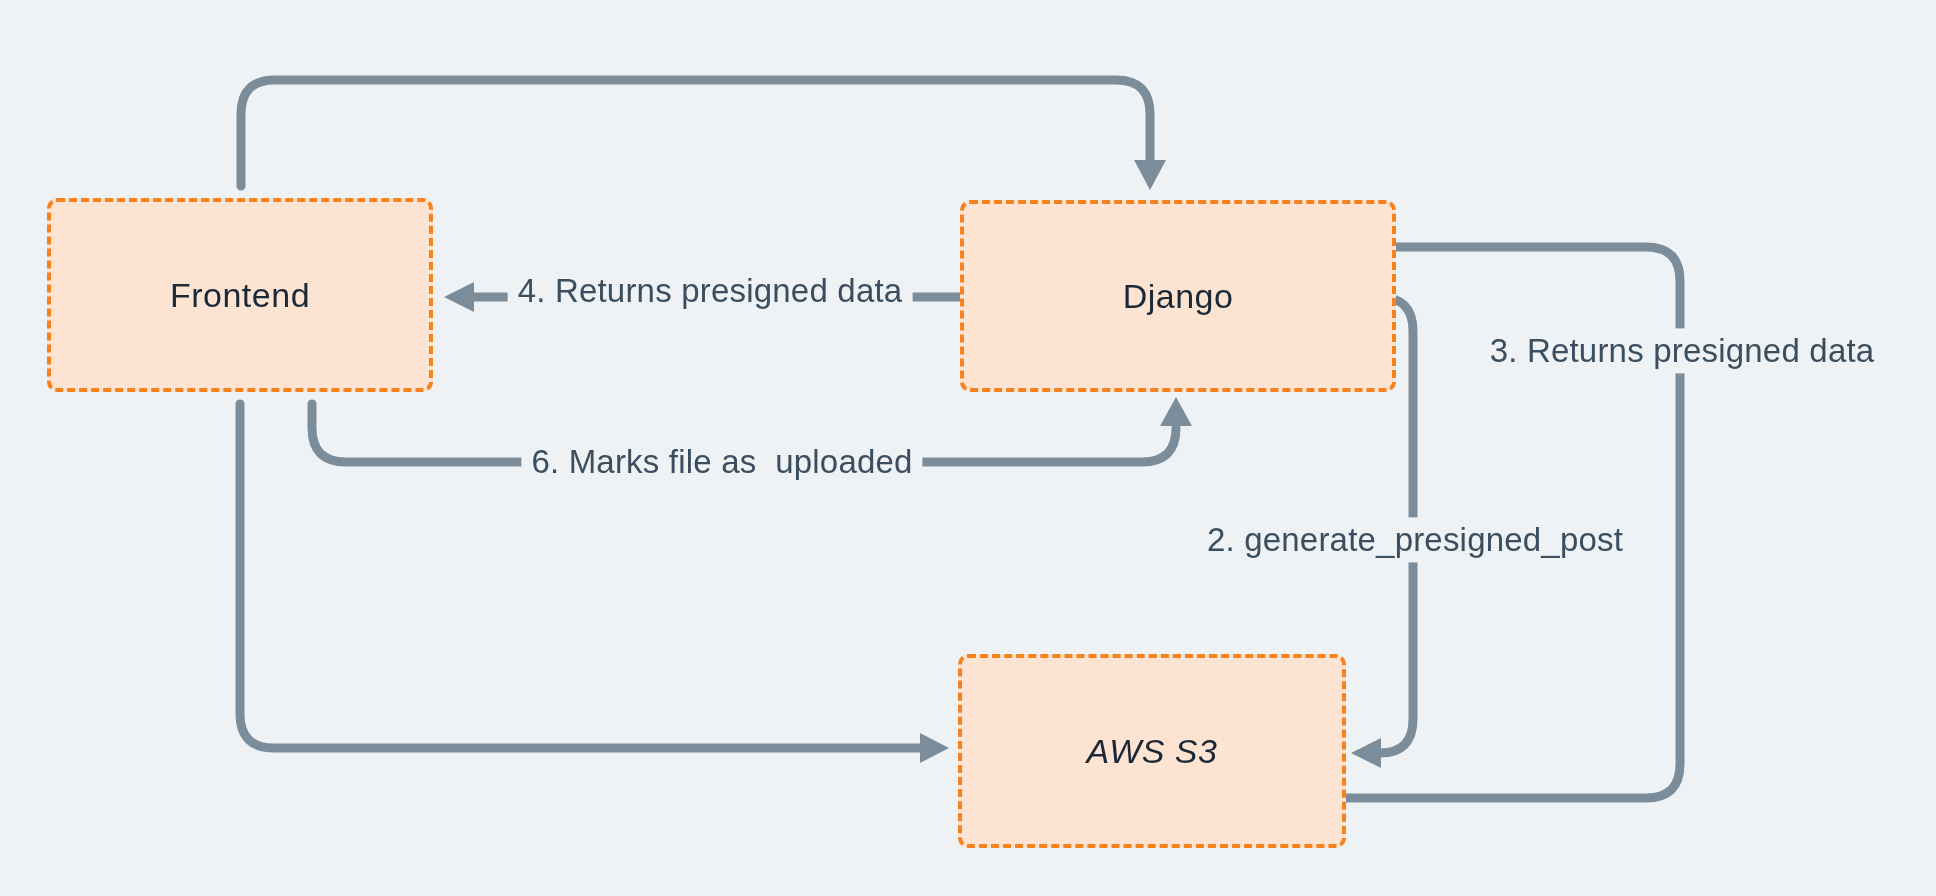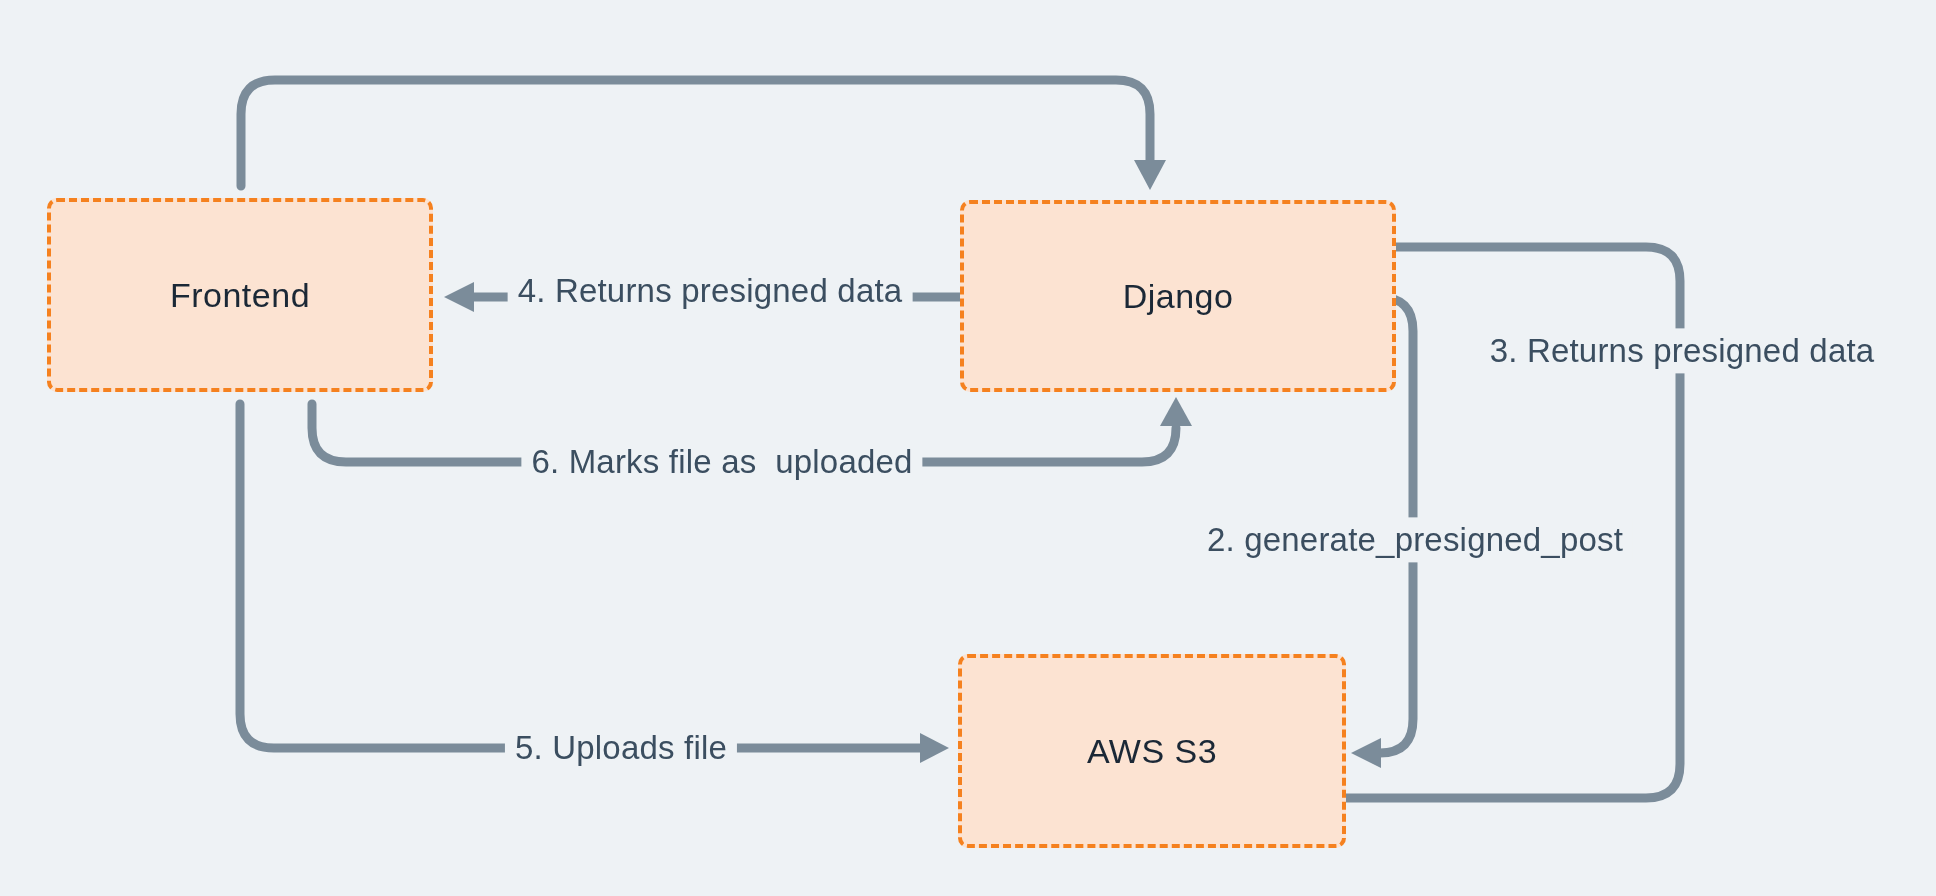--- a/index.html
+++ b/index.html
@@ -47,21 +47,21 @@
     align-items:center;
     justify-content:center;
   }
   .node-label{
     font-size:34px;
     color:var(--node-text);
     letter-spacing:0.5px;
   }
   .node-frontend{left:47px;top:198px;width:386px;height:194px;}
   .node-django{left:960px;top:200px;width:436px;height:192px;}
-  .node-aws-s3{left:958px;top:654px;width:388px;height:194px;}
+  .node-aws-s3{left:958px;top:654px;width:388px;height:194px;font-style:italic;}
   .edge-label{
     position:absolute;
     transform:translate(-50%,-50%);
     background:var(--bg);
     color:var(--edge-label);
     font-size:33px;
     line-height:1.25;
     padding:2px 10px;
     white-space:pre;
     letter-spacing:0.2px;
@@ -117,16 +117,15 @@
   <div class="node node-django">
     <span class="node-label">Django</span>
   </div>
   <div class="node node-aws-s3">
     <span class="node-label">AWS S3</span>
   </div>
 
   <div class="edge-label edge-label-2">2. generate_presigned_post</div>
   <div class="edge-label edge-label-3">3. Returns presigned data</div>
   <div class="edge-label edge-label-4">4. Returns presigned data</div>
-  <div class="edge-label edge-label-5">5. Uploads file</div>
   <div class="edge-label edge-label-6">6. Marks file as  uploaded</div>
 
 </div>
 
 </body></html>

